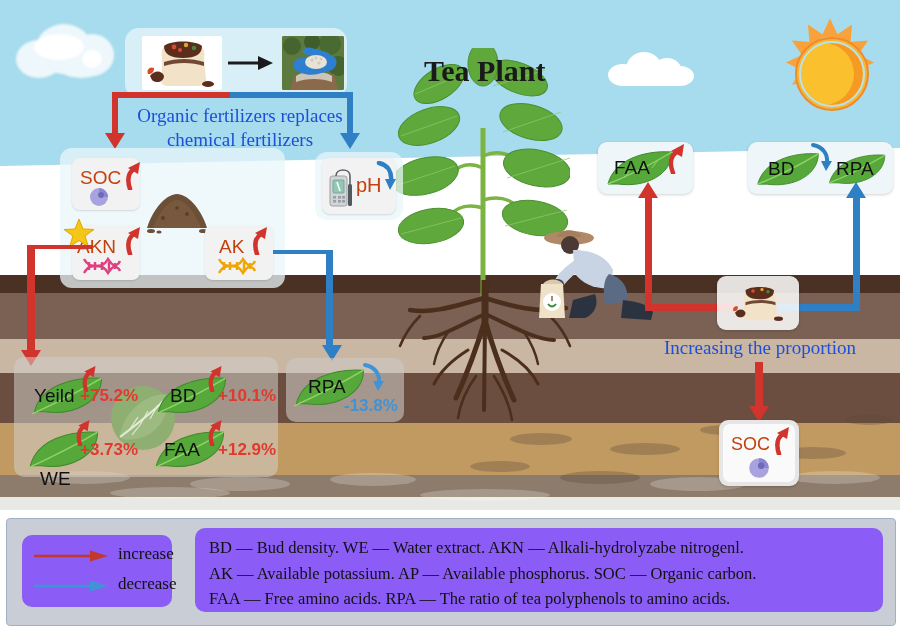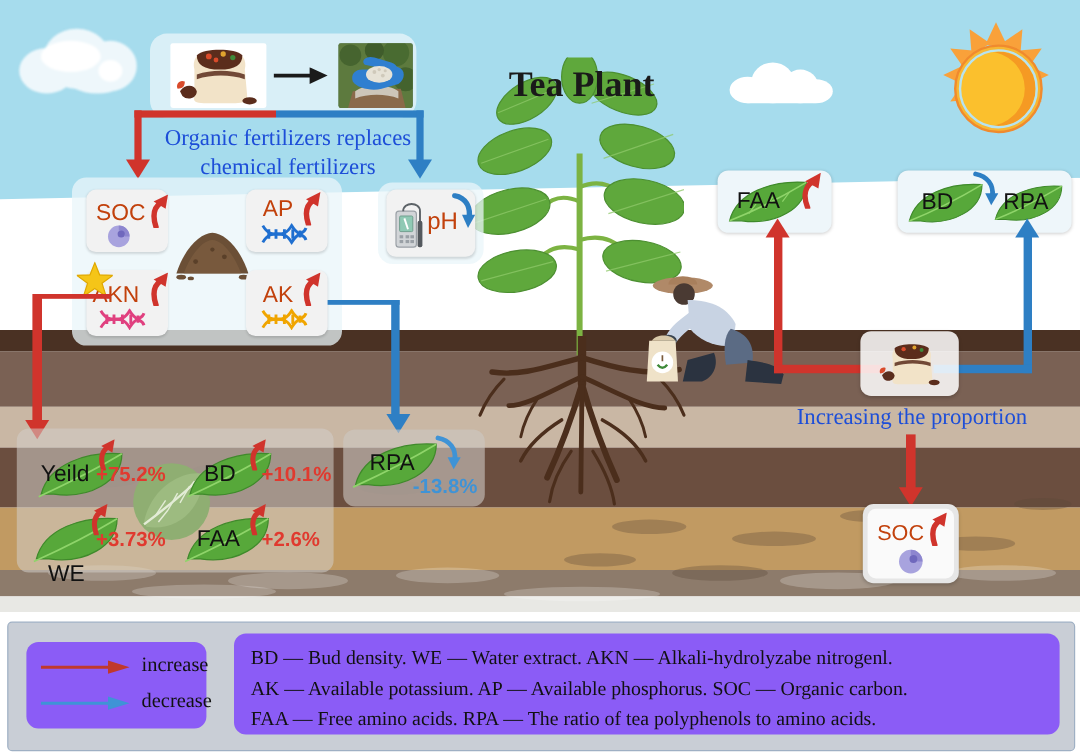--- a/index.html
+++ b/index.html
@@ -289,34 +289,20 @@
       <path d="M6 27 C3 18 4 11 10 7" stroke="#d0342c" stroke-width="4.5" fill="none" stroke-linecap="round"></path>
       <path d="M16 0 L14 12 L4 6 Z" fill="#d0342c"></path>
     </svg>
     <svg style="position:absolute;left:16px;top:28px;width:22px;height:22px;" viewBox="0 0 22 22">
       <circle cx="11" cy="11" r="9" fill="#a8a3de"></circle>
       <path d="M11 2 A9 9 0 0 1 20 11 L16 11 A5 5 0 0 0 11 6 Z" fill="#8d86cf"></path>
       <circle cx="13" cy="9" r="3" fill="#6f68bd"></circle>
     </svg>
   </div>
 
-  <div class="tile" style="left:205px;top:158px;width:68px;height:52px;">
-    <span class="lbl" style="left:14px;top:6px;">AP</span>
-    <svg style="position:absolute;left:46px;top:2px;width:18px;height:28px;" viewBox="0 0 18 28">
-      <path d="M6 27 C3 18 4 11 10 7" stroke="#d0342c" stroke-width="4.5" fill="none" stroke-linecap="round"></path>
-      <path d="M16 0 L14 12 L4 6 Z" fill="#d0342c"></path>
-    </svg>
-    <svg style="position:absolute;left:12px;top:28px;width:40px;height:18px;" viewBox="0 0 40 18">
-      <g stroke="#1f6fd0" stroke-width="2.4" fill="none">
-        <path d="M2 2 C10 16 18 2 26 16 C32 6 36 10 38 4"></path>
-        <path d="M2 16 C10 2 18 16 26 2 C32 12 36 8 38 14"></path>
-        <path d="M7 5 L7 13 M13 5 L13 13 M20 5 L20 13 M27 5 L27 13 M33 6 L33 12"></path>
-      </g>
-    </svg>
-  </div>
 
   <div class="tile" style="left:72px;top:225px;width:68px;height:55px;">
     <span class="lbl" style="left:5px;top:11px;">AKN</span>
     <svg style="position:absolute;left:52px;top:2px;width:18px;height:28px;" viewBox="0 0 18 28">
       <path d="M6 27 C3 18 4 11 10 7" stroke="#d0342c" stroke-width="4.5" fill="none" stroke-linecap="round"></path>
       <path d="M16 0 L14 12 L4 6 Z" fill="#d0342c"></path>
     </svg>
     <svg style="position:absolute;left:10px;top:32px;width:40px;height:18px;" viewBox="0 0 40 18">
       <g stroke="#e0407f" stroke-width="2.4" fill="none">
         <path d="M2 2 C10 16 18 2 26 16 C32 6 36 10 38 4"></path>
@@ -503,21 +489,21 @@
   <div style="position:absolute;left:148px;top:418px;width:130px;height:48px;">
     <svg style="position:absolute;left:0;top:10px;width:86px;height:42px;" viewBox="0 0 74 40">
       <path d="M4 36 C10 12 40 2 68 4 C68 26 42 40 14 36 Z" fill="#57a83a" stroke="#3f8a2b" stroke-width="1"></path>
       <path d="M2 38 C24 28 48 16 68 4" stroke="#8fd46a" stroke-width="1.4" fill="none"></path>
     </svg>
     <span class="leaftxt" style="left:16px;top:21px;">FAA</span>
     <svg style="position:absolute;left:58px;top:2px;width:18px;height:26px;" viewBox="0 0 18 28">
       <path d="M6 27 C3 18 4 11 10 7" stroke="#d0342c" stroke-width="4.5" fill="none" stroke-linecap="round"></path>
       <path d="M16 0 L14 12 L4 6 Z" fill="#d0342c"></path>
     </svg>
-    <span class="pct up" style="left:70px;top:22px;">+2.6%</span>
+    <span class="pct up" style="left:70px;top:22px;">+12.9%</span>
   </div>
 
   <div style="position:absolute;left:286px;top:358px;width:118px;height:64px;background:rgba(205,200,195,.6);border-radius:10px;">
     <svg style="position:absolute;left:6px;top:8px;width:78px;height:42px;" viewBox="0 0 74 40">
       <path d="M4 36 C10 12 40 2 68 4 C68 26 42 40 14 36 Z" fill="#57a83a" stroke="#3f8a2b" stroke-width="1"></path>
       <path d="M2 38 C24 28 48 16 68 4" stroke="#8fd46a" stroke-width="1.4" fill="none"></path>
     </svg>
     <span class="leaftxt" style="left:22px;top:18px;">RPA</span>
     <svg style="position:absolute;left:76px;top:4px;width:22px;height:30px;" viewBox="0 0 22 30">
       <path d="M3 3 C13 5 18 12 17 21" stroke="#3f93d6" stroke-width="4" fill="none" stroke-linecap="round"></path>

